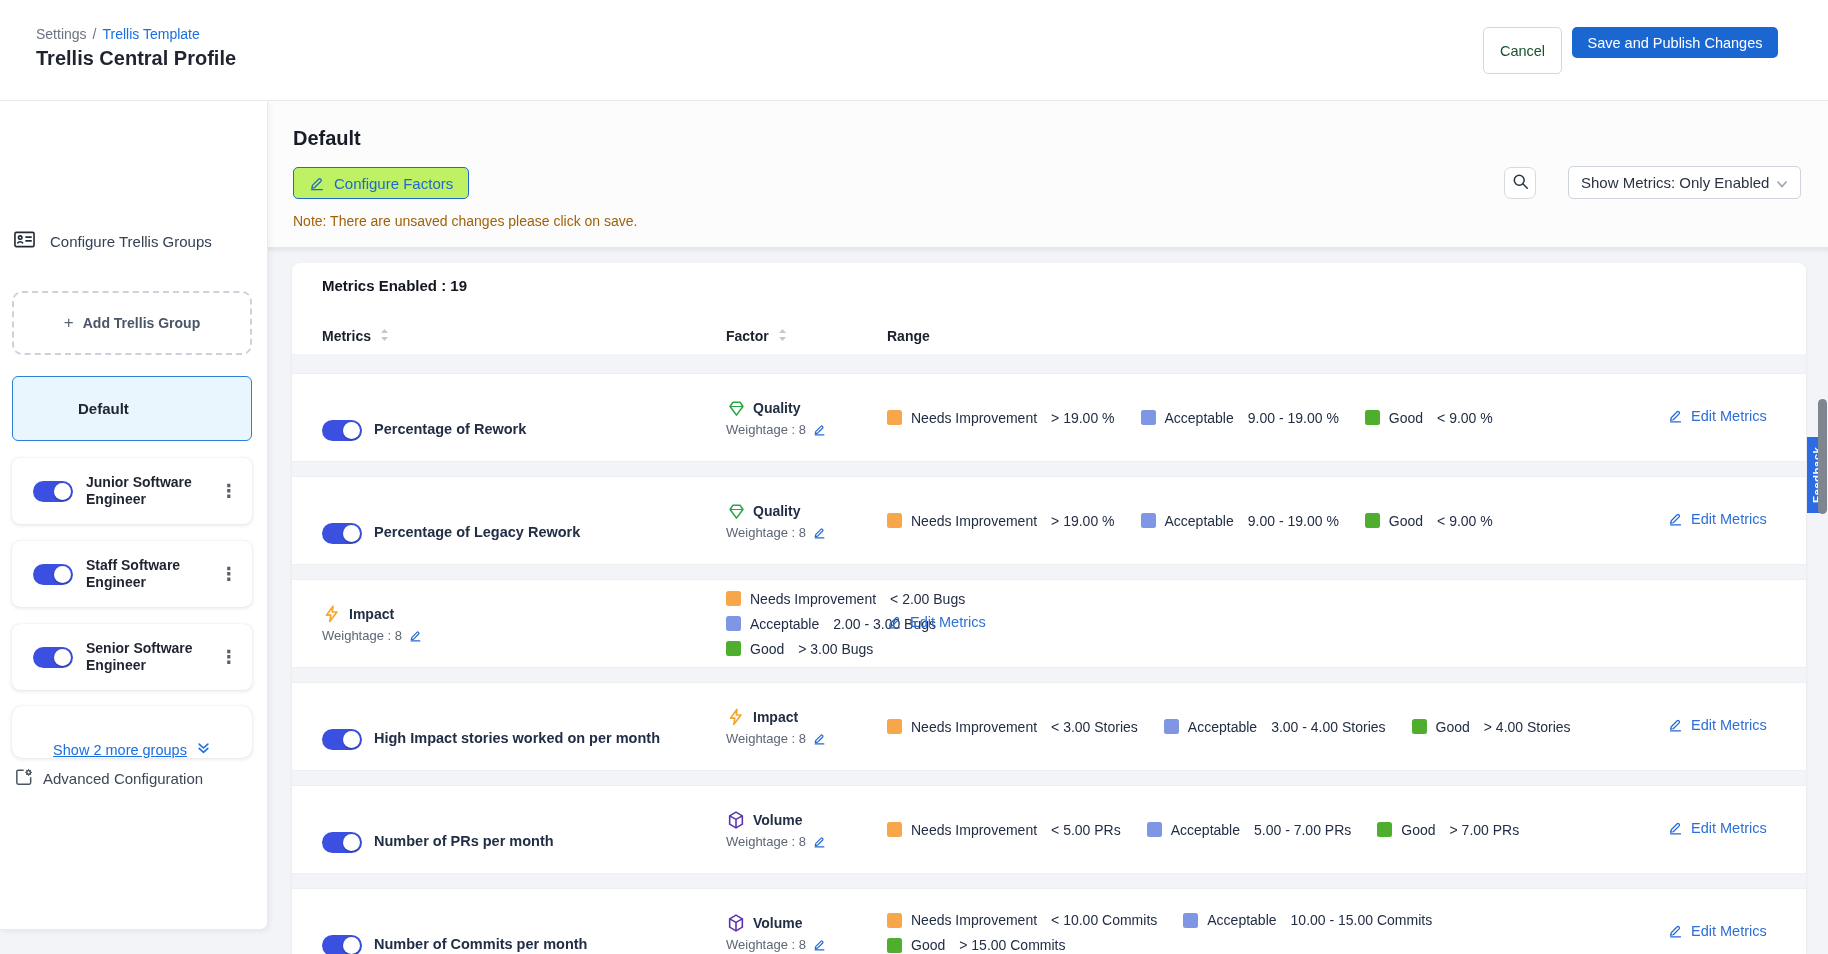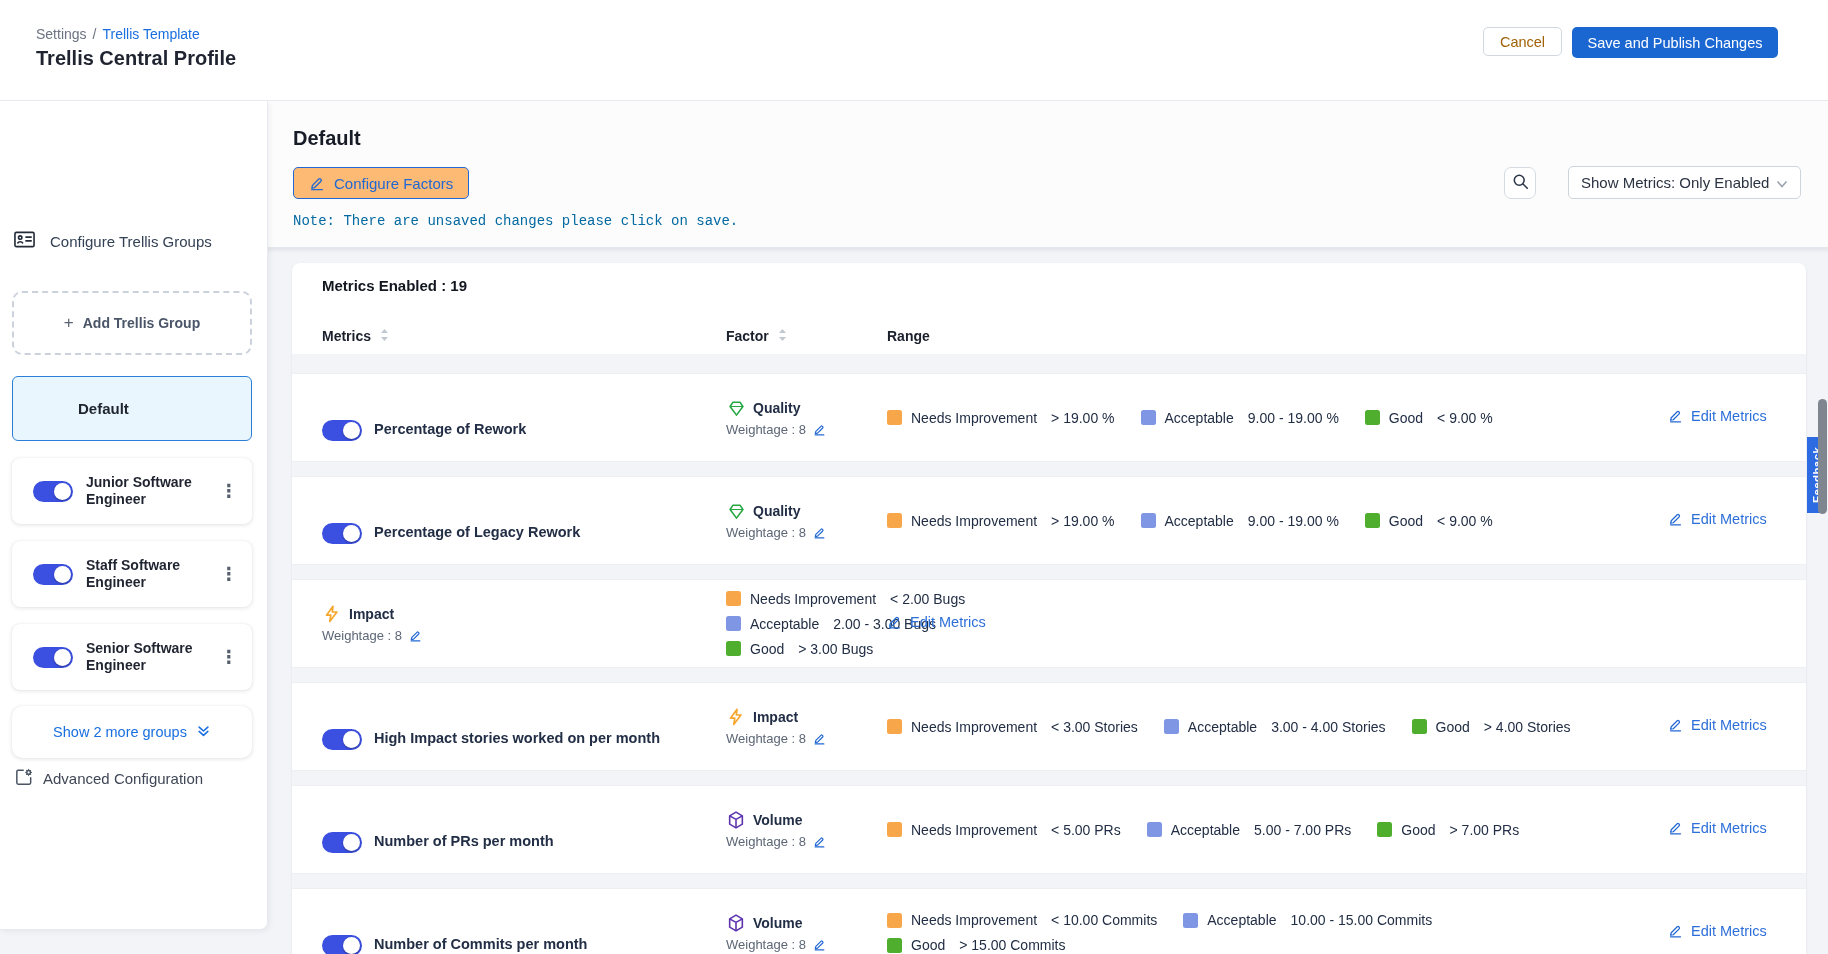--- a/index.html
+++ b/index.html
@@ -4,45 +4,45 @@
 <title>Trellis Central Profile</title>
 <style>
   * { margin:0; padding:0; box-sizing:border-box; font-family:"Liberation Sans","DejaVu Sans",sans-serif; }
   html,body { width:1828px; height:954px; overflow:hidden; background:#F2F4F8; }
 
   
   .header { position:absolute; left:0; top:0; width:1828px; height:101px; background:#fff; border-bottom:1px solid #E7E9EE; z-index:5; }
   .breadcrumb { position:absolute; left:36px; top:26px; font-size:14px; color:#6B7280; display:flex; gap:6px; }
   .bc-link { color:#1A6FE0; text-decoration:none; cursor:pointer; }
   .page-title { position:absolute; left:36px; top:47px; font-size:20px; font-weight:700; color:#1F2430; }
-  .btn-cancel { position:absolute; left:1483px; top:27px; width:79px; height:29px; background:#fff; border:1px solid #D3D8DF; border-radius:5px; font-size:14.5px; color:#a16207; cursor:pointer; }
+  .btn-cancel { position:absolute; left:1483px; top:27px; width:79px; height:47px; background:#fff; border:1px solid #D3D8DF; border-radius:5px; font-size:14.5px; color:#14532d; cursor:pointer; }
   .btn-save { position:absolute; left:1572px; top:27px; width:206px; height:31px; background:#1B67D2; border:none; border-radius:5px; font-size:14.5px; color:#fff; cursor:pointer; }
 
   
   .sidebar { position:absolute; left:0; top:101px; width:268px; height:829px; background:#fff; border-right:1px solid #E7EAEE; border-bottom:1px solid #E7EAEE; border-bottom-right-radius:8px; box-shadow:2px 2px 5px rgba(16,24,40,.05); z-index:4; }
   .sb-head { position:absolute; left:13px; top:128px; display:flex; align-items:center; gap:14px; }
   .sb-head-label { font-size:15px; color:#334155; }
   .add-btn { position:absolute; left:12px; top:190px; width:240px; height:64px; background:#fff; border:2px dashed #CBD2DC; border-radius:10px; display:flex; align-items:center; justify-content:center; gap:9px; cursor:pointer; }
   .add-plus { font-size:17px; color:#5A6472; font-weight:400; }
   .add-label { font-size:14px; font-weight:700; color:#4A5568; }
   .default-card { position:absolute; left:12px; top:275px; width:240px; height:65px; background:#E9F6FD; border:1px solid #2B7FD9; border-radius:6px; display:flex; align-items:center; padding-left:65px; font-size:15px; font-weight:700; color:#1F2430; cursor:pointer; }
   .group-list { position:absolute; left:12px; top:357px; width:240px; }
   .group-card { width:240px; height:66px; background:#fff; border-radius:8px; box-shadow:0 1px 4px rgba(16,24,40,.12), 0 0 1px rgba(16,24,40,.10); display:flex; align-items:center; gap:13px; padding:0 14px 0 21px; margin-bottom:17px; }
   .g-label { font-size:14px; font-weight:700; color:#1F2430; line-height:1.18; width:120px; }
   .kebab { margin-left:auto; font-size:18px; font-weight:700; color:#57606E; cursor:pointer; line-height:1; }
   .toggle { width:40px; height:21px; border-radius:11px; background:#3B4FE0; position:relative; flex:none; cursor:pointer; }
   .toggle::after { content:""; position:absolute; right:2px; top:2px; width:17px; height:17px; border-radius:50%; background:#fff; box-shadow:0 1px 2px rgba(0,0,0,.3); }
-  .show-more { position:absolute; left:12px; top:605px; width:240px; height:52px; background:#fff; border-radius:10px; box-shadow:0 1px 4px rgba(16,24,40,.12), 0 0 1px rgba(16,24,40,.10); display:flex; align-items:center; justify-content:center; gap:9px; color:#1A6FE0; font-size:14.5px; font-weight:500; cursor:pointer; }
+  .show-more { position:absolute; left:12px; top:605px; width:240px; height:52px; background:#fff; border-radius:10px; box-shadow:0 1px 4px rgba(16,24,40,.12), 0 0 1px rgba(16,24,40,.10); display:flex; align-items:flex-end; justify-content:center; gap:9px; color:#1A6FE0; font-size:14.5px; font-weight:500; cursor:pointer;text-decoration:underline; }
   .advanced { position:absolute; left:14px; top:666px; display:flex; align-items:center; gap:9px; color:#3F4756; font-size:15px; cursor:pointer; }
 
   
   .main-top { position:absolute; left:268px; top:101px; width:1560px; height:146px; background:#FCFCFD; z-index:2; }
   .group-title { position:absolute; left:25px; top:26px; font-size:20px; font-weight:700; color:#171C26; }
-  .configure-btn { position:absolute; left:25px; top:66px; height:32px; padding:0 15px; background:#fdba74; border:1px solid #2268D3; border-radius:5px; color:#2268D3; font-size:15px; display:inline-flex; align-items:center; gap:9px; cursor:pointer; }
-  .note { position:absolute; left:25px; top:112px; font-size:14px; color:#0369a1;font-family:Liberation Mono, monospace; }
+  .configure-btn { position:absolute; left:25px; top:66px; height:32px; padding:0 15px; background:#bef264; border:1px solid #2268D3; border-radius:5px; color:#2268D3; font-size:15px; display:inline-flex; align-items:center; gap:9px; cursor:pointer; }
+  .note { position:absolute; left:25px; top:112px; font-size:14px; color:#a16207; }
   .search-btn { position:absolute; left:1236px; top:66px; width:32px; height:32px; background:#fff; border:1px solid #D6DBE1; border-radius:7px; display:flex; align-items:center; justify-content:center; cursor:pointer; }
   .metrics-filter { position:absolute; left:1300px; top:65px; width:233px; height:33px; background:#fff; border:1px solid #CED4DB; border-radius:5px; display:flex; align-items:center; justify-content:space-between; padding:0 12px; font-size:15px; color:#2A3342; cursor:pointer; }
 
   
   .content { position:absolute; left:268px; top:247px; width:1560px; height:707px; background:#F2F4F8; border-top:1px solid #E3E7EE; box-shadow:inset 0 6px 6px -6px rgba(16,24,40,.14); }
   .card { position:absolute; left:24px; top:15px; width:1514px; height:692px; background:#fff; border-radius:8px 8px 0 0; box-shadow:0 1px 3px rgba(16,24,40,.08); overflow:hidden; }
   .card-title { margin:14px 0 0 30px; font-size:15px; font-weight:700; color:#12161F; }
   .thead { display:grid; grid-template-columns:404px 161px 781px 1fr; padding-left:30px; height:36px; margin-top:24px; align-items:center; }
   .th { font-size:14px; font-weight:700; color:#1A202C; display:flex; align-items:center; gap:9px; }
   .rows { background:#F2F4F8; padding-top:19px; min-height:560px; }

